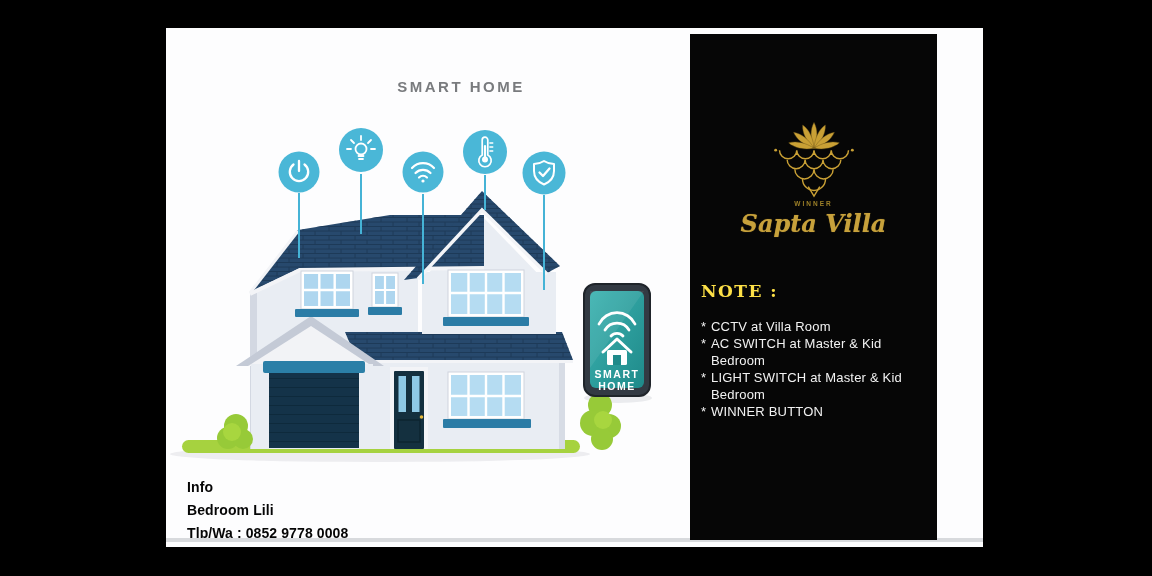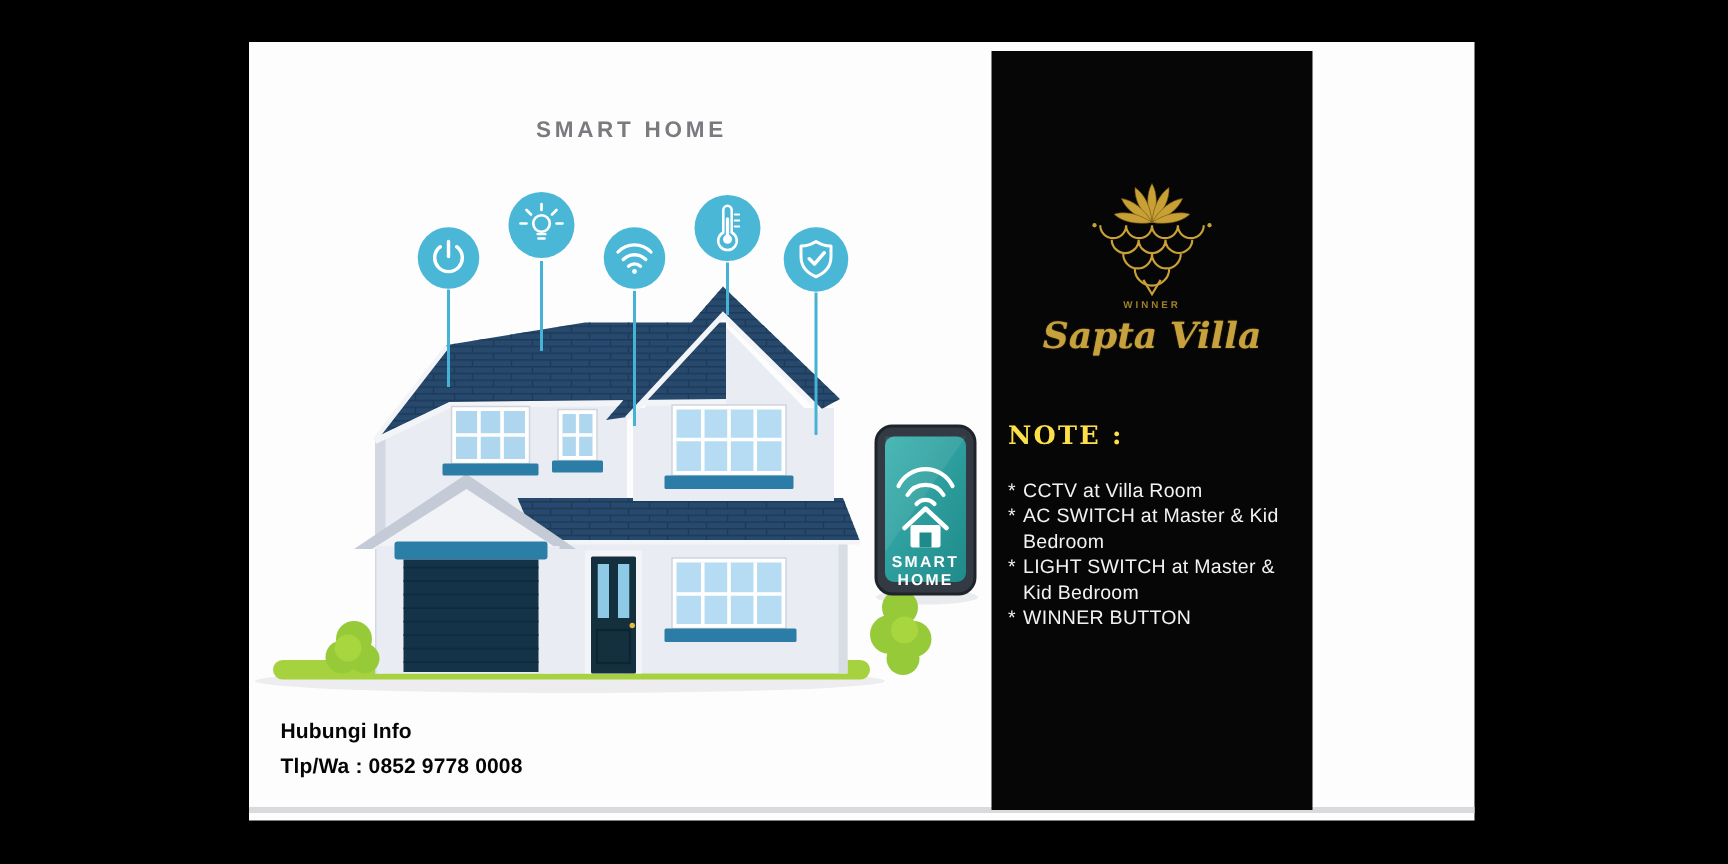--- a/index.html
+++ b/index.html
@@ -1,26 +1,26 @@
 <!DOCTYPE html>
 <html><head>
 <meta charset="utf-8">
 <style>
   html,body{margin:0;padding:0;background:#000;}
   .stage{position:relative;width:1152px;height:576px;background:#000;overflow:hidden;
          font-family:"Liberation Sans",sans-serif;}
   .slide{position:absolute;left:166px;top:28px;width:817px;height:519px;background:#fdfdfe;}
   .title{position:absolute;left:0;top:50px;width:510px;text-align:center;
-         font-size:15px;font-weight:700;letter-spacing:2.5px;color:#797b7e;}
+         font-size:15px;font-weight:700;letter-spacing:2.5px;color:#797b7e;padding-left:40px;}
   .illu{position:absolute;left:0;top:0;}
   .info{position:absolute;left:21px;top:448px;font-size:14px;font-weight:700;color:#050505;
         line-height:23px;letter-spacing:.1px;}
   .slide-edge{position:absolute;left:0;top:510px;width:100%;height:4px;background:#d8dadd;}
   
-  .card{position:absolute;left:495px;top:6px;width:214px;height:506px;background:#060606;}
+  .card{position:absolute;left:524px;top:6px;width:247px;height:506px;background:#060606;}
   .ornament{position:absolute;left:50%;top:74px;transform:translateX(-50%);}
   .brand-small{position:absolute;left:0;top:166px;width:100%;text-align:center;
                font-size:6.5px;letter-spacing:2px;color:#9d8028;font-weight:700;}
   .brand{position:absolute;left:0;top:175px;width:100%;text-align:center;
          font-family:"DejaVu Serif",serif;font-style:italic;font-weight:700;
          font-size:24px;color:#c7a13b;text-shadow:0 0 1px rgba(201,164,58,.6);}
   .note-title{position:absolute;left:11px;top:247px;font-family:"DejaVu Serif",serif;
               font-weight:700;font-size:17px;letter-spacing:1.5px;color:#fde047;}
   .notes{position:absolute;left:11px;top:284px;right:4px;color:#f2f2f2;
          font-size:13px;line-height:17px;letter-spacing:.2px;}
@@ -209,21 +209,22 @@
           <path d="M437,324 L451,311 L465,324" stroke="#fff" stroke-width="3" fill="none" stroke-linecap="round" stroke-linejoin="round"></path>
           <rect x="441" y="322" width="20" height="15" rx="1.5" fill="#fff"></rect>
           <rect x="447" y="327" width="8" height="10" fill="#1f8a8a"></rect>
         </g>
         <text x="451" y="350" text-anchor="middle" fill="#fff" font-size="10.5" font-weight="bold" letter-spacing="1.5" font-family="Liberation Sans, sans-serif">SMART</text>
         <text x="451" y="362" text-anchor="middle" fill="#fff" font-size="10.5" font-weight="bold" letter-spacing="1.5" font-family="Liberation Sans, sans-serif">HOME</text>
       </g>
     </svg>
 
     <div class="info">
-      <div>Hubungi Info</div>
+      <div>Info</div>
+      <div>Bedroom Lili</div>
       <div>Tlp/Wa : 0852 9778 0008</div>
     </div>
 
     <div class="slide-edge"></div>
 
     <div class="card">
       <svg class="ornament" width="96" height="92" viewBox="0 0 100 96">
         <g fill="#c9a035" stroke="#6e5517" stroke-width="0.4">
           <path d="M0,0 C-4,-10 -4,-20 0,-27 C4,-20 4,-10 0,0 Z" transform="translate(50,42)"></path>
           <path d="M0,0 C-4,-10 -4,-20 0,-27 C4,-20 4,-10 0,0 Z" transform="translate(50,42) rotate(-26)"></path>

